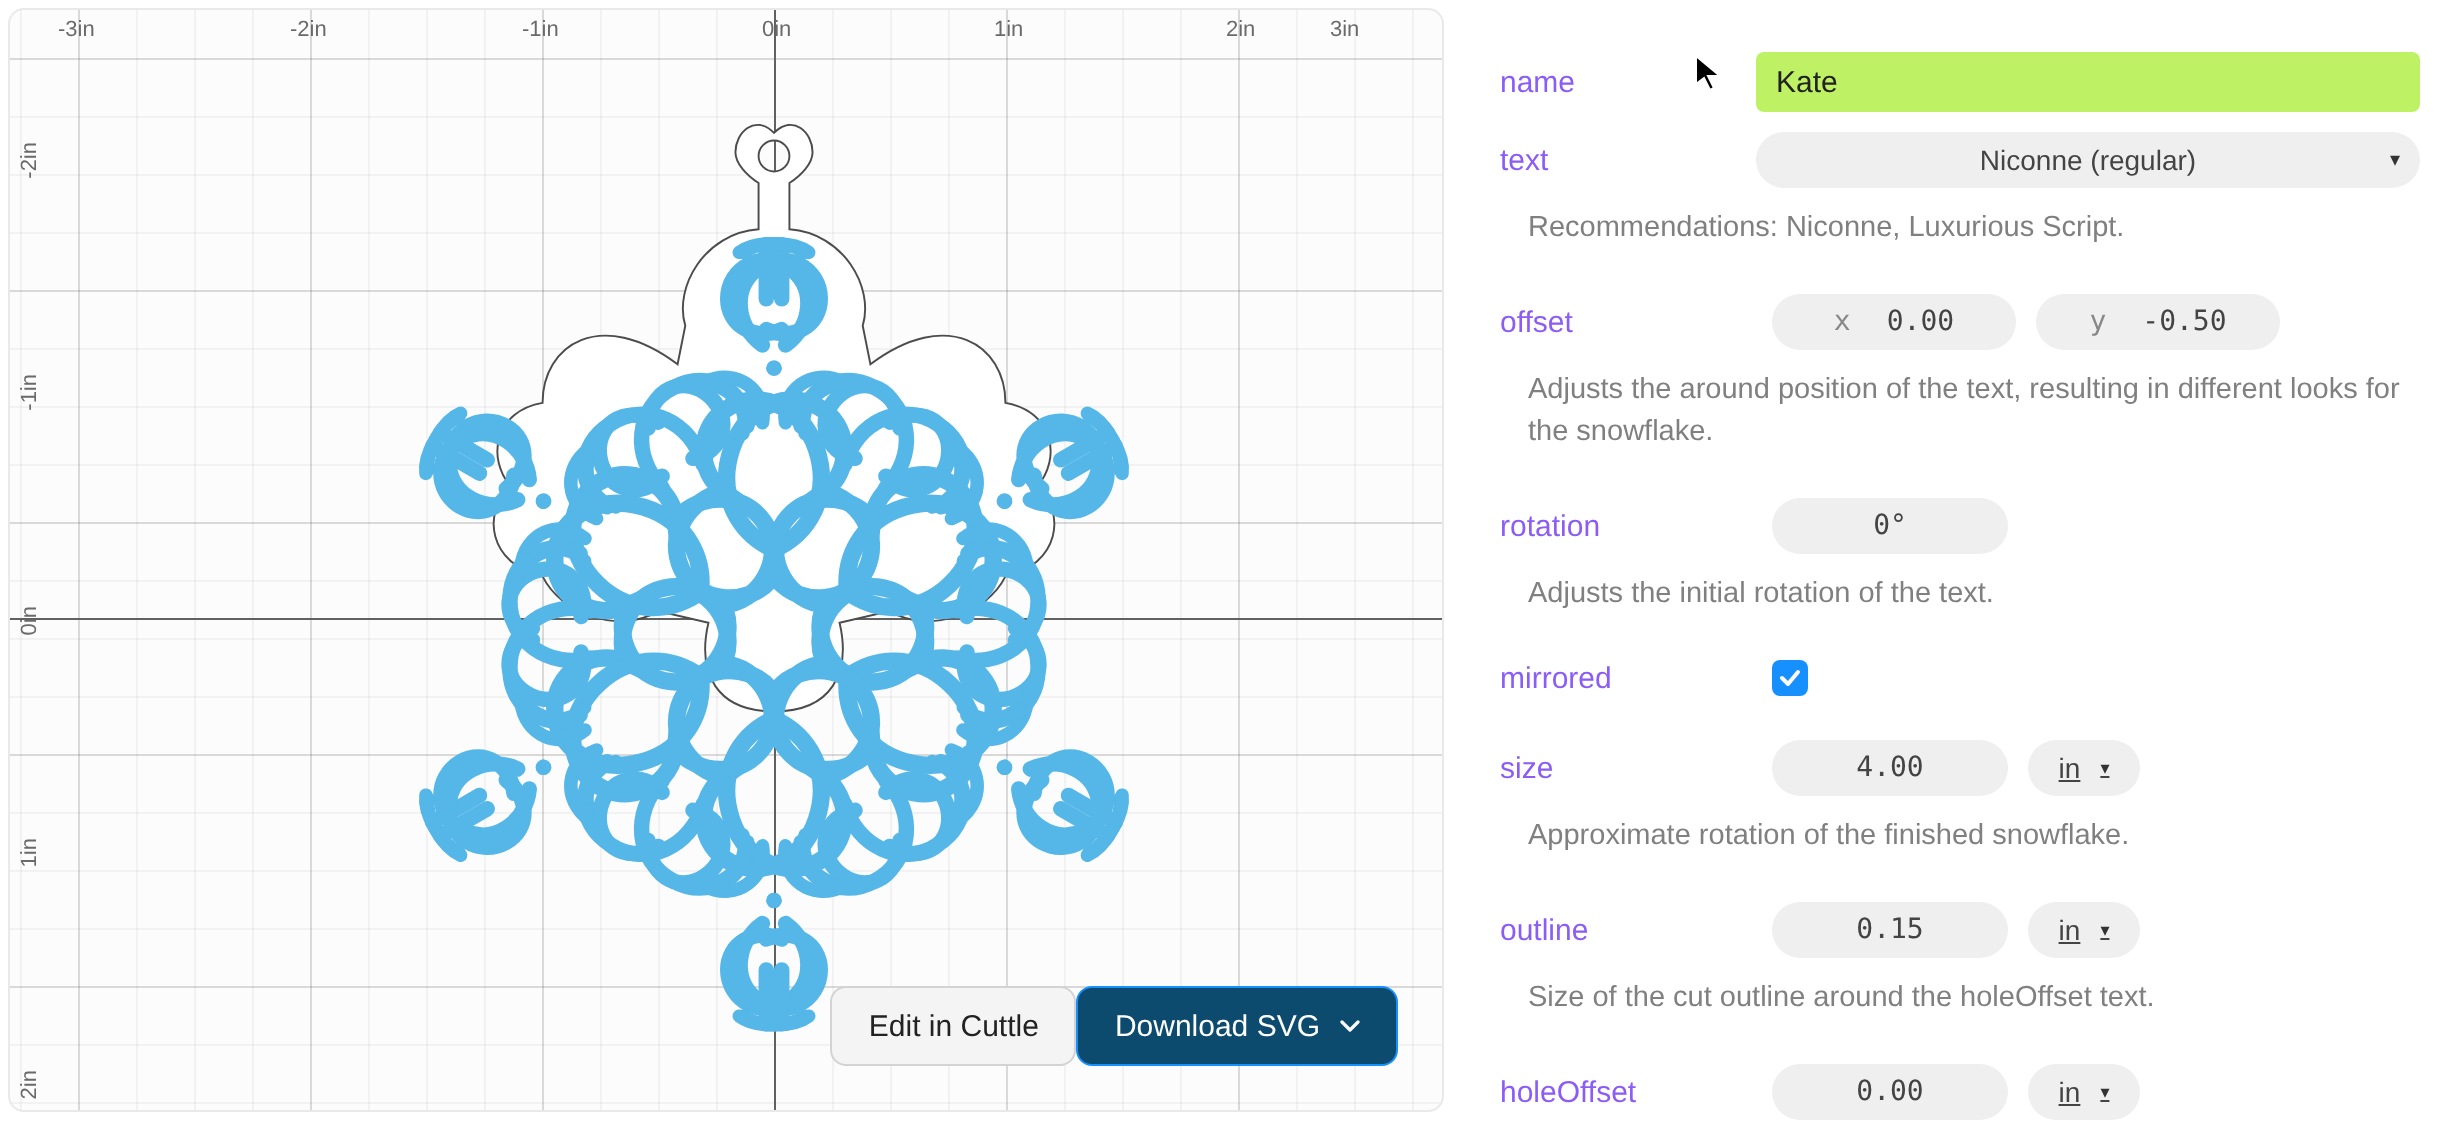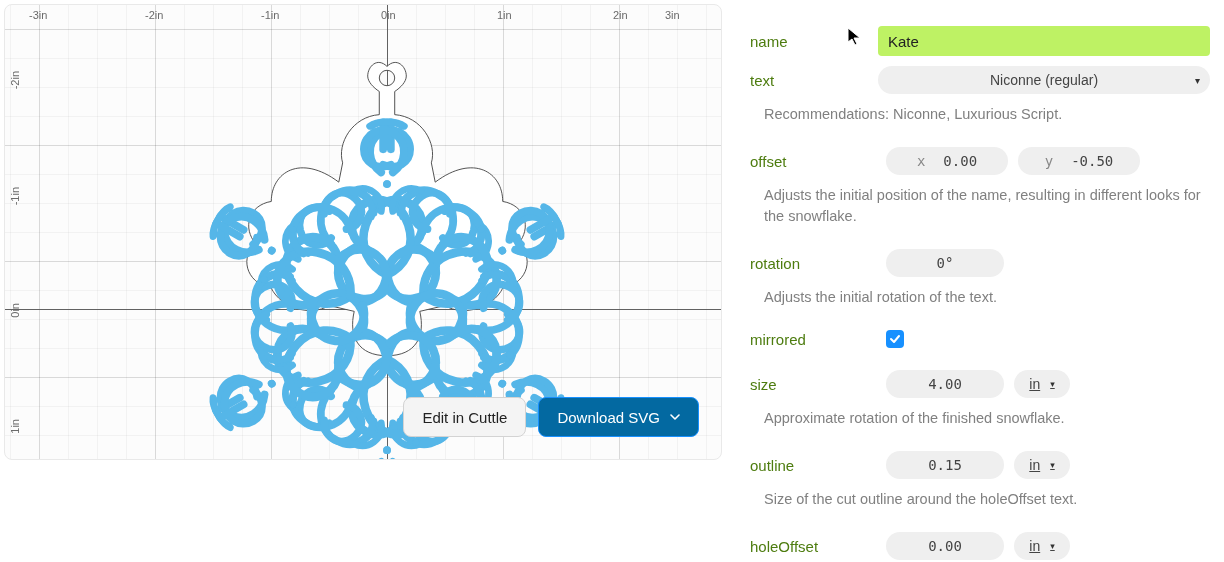--- a/index.html
+++ b/index.html
@@ -12,21 +12,21 @@
     gap: 28px;
     padding: 4px 10px 4px 4px;
     font-size: 14px;
     color: #202020;
   }
 
   
   .canvas-wrap {
     position: relative;
     width: 718px;
-    height: 456px;
+    height: 552px;
     background: #fcfcfc;
     border: 1px solid #e9e9e9;
     border-radius: 8px;
     overflow: hidden;
   }
   
   .grid {
     position: absolute;
     inset: 0;
     background-image:
@@ -64,37 +64,36 @@
     transform: translate(-50%, -50%);
     pointer-events:none;
   }
 
   
   .canvas-actions {
     position:absolute;
     right:22px;
     bottom:22px;
     display:flex;
-    gap:12px;
   }
   .btn {
     display:inline-flex;
     align-items:center;
     height:40px;
     padding:0 18px;
     border-radius:8px;
     font-size:15px;
     font-weight:500;
     cursor:pointer;
     border:1px solid #d3d3d3;
     background:#f4f4f4;
     color:#222;
   }
   .btn-primary {
-    background:#0369a1;
+    background:#0c4a6e;
     border-color:#1790ff;
     color:#fff;
     display:inline-flex;
     gap:10px;
   }
   .chev {
     width:10px; height:10px; display:inline-block;
   }
   .chev svg { display:block; }
 
@@ -105,21 +104,21 @@
     font-size:15px;
     color:#333;
   }
   .row {
     display:flex;
     align-items:center;
     margin-bottom:10px;
   }
   .label {
     width:128px;
-    color:#4d7c0f;
+    color:#8b5cf6;
     font-size:15px;
   }
   .hint {
     color:#808080;
     font-size:14.5px;
     line-height:1.45;
     margin: 6px 0 22px 14px;
   }
   .text-input {
     flex:1;
@@ -328,21 +327,21 @@
       <div class="pill xy">
         <span class="axis-letter">x</span>
         <span>0.00</span>
       </div>
       <div class="pill xy">
         <span class="axis-letter">y</span>
         <span>-0.50</span>
       </div>
     </div>
   </div>
-  <div class="hint">Adjusts the initial position of the name, resulting in different looks for the snowflake.</div>
+  <div class="hint">Adjusts the around position of the text, resulting in different looks for the snowflake.</div>
 
   <div class="row">
     <div class="label">rotation</div>
     <div class="right-slot">
       <div class="pill rotation-pill">
         <span>0°</span>
       </div>
     </div>
   </div>
   <div class="hint">Adjusts the initial rotation of the text.</div>

